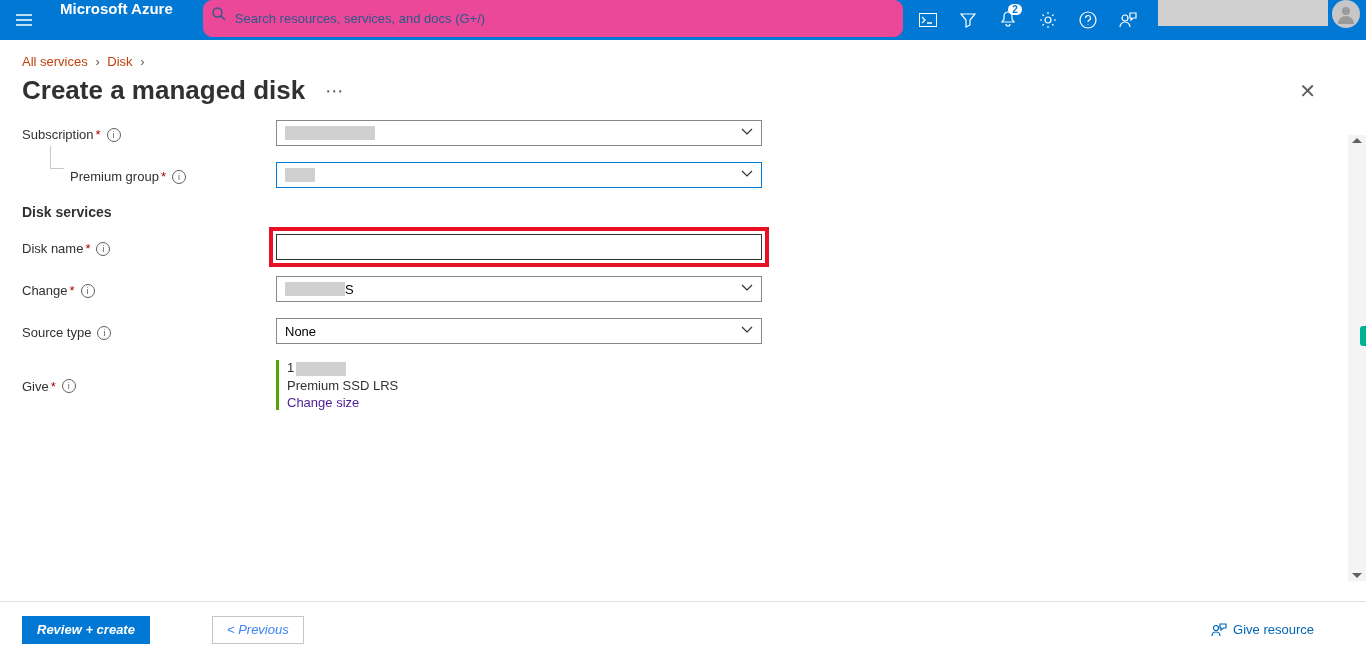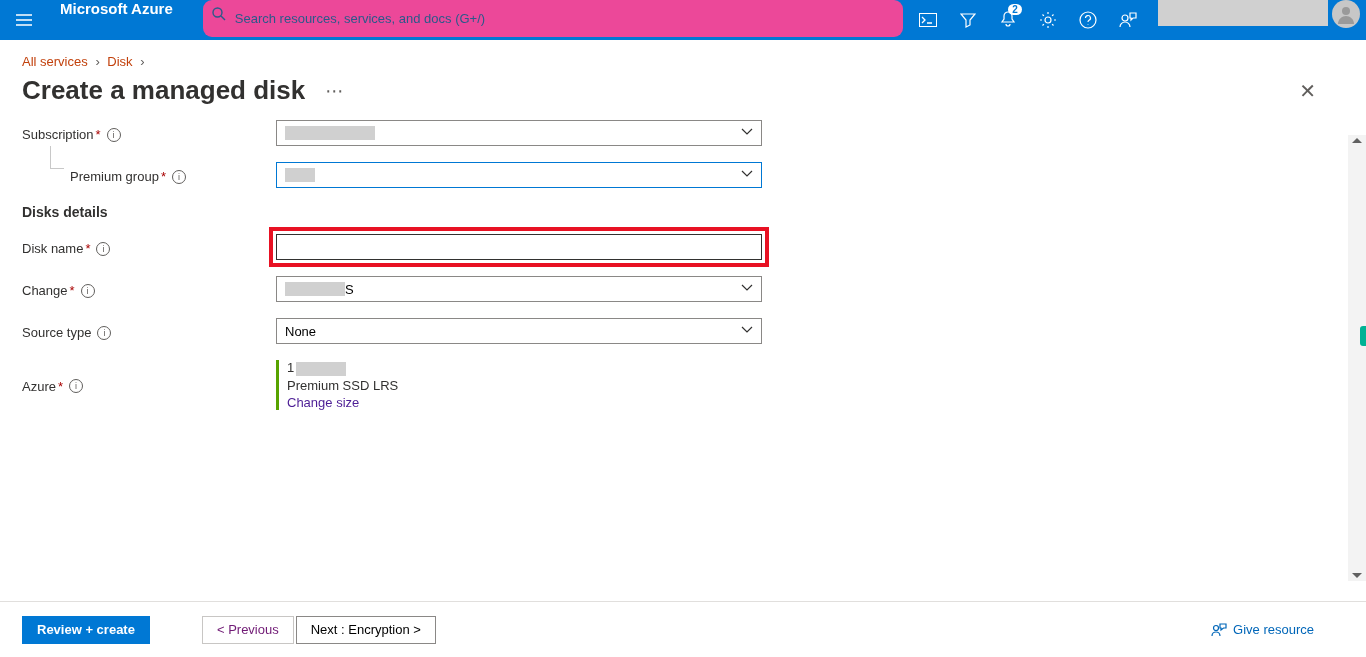--- a/index.html
+++ b/index.html
@@ -39,23 +39,23 @@
 .chevron { position: absolute; right: 8px; top: 5px; width: 12px; height: 12px; }
 .redacted { background: #d0d0d0; height: 14px; display: inline-block; }
 .create-new { font-size: 13px; color: #0066b8; margin-top: 6px; cursor: pointer; }
 .section-hdr { font-size: 14px; font-weight: 600; color: #323130; margin: 14px 0 14px; }
 .text-input { width: 100%; height: 26px; border: 1px solid #323130; padding: 0 8px; font-size: 13px; }
 .highlight-box { border: 4px solid #e81123; padding: 3px; margin: -7px -7px; }
 .size-block { border-left: 3px solid #57a300; padding-left: 8px; }
 .size-line { font-size: 13px; color: #323130; margin-bottom: 2px; }
 .change-size { font-size: 13px; color: #4c1d95; cursor: pointer; }
 .footer { position: absolute; bottom: 0; left: 0; right: 0; height: 56px; border-top: 1px solid #e1dfdd; background: #fff; display: flex; align-items: center; padding: 0 22px; }
-.btn { height: 28px; padding: 0 14px; font-size: 13px; border: 1px solid #8a8886; background: #fff; cursor: pointer; margin-right: 2px; }
+.btn { height: 28px; padding: 0 14px; font-size: 13px; border: 1px solid #8a8886; background: #fff; cursor: pointer; margin-right: 12px; font-style: italic; }
 .btn-primary { background: #0078d4; color: #fff; border-color: #0078d4; font-weight: 600; }
-.btn-disabled { color: #701a75; border-color: #c8c6c4; cursor: not-allowed; }
+.btn-disabled { color: #3b82f6; border-color: #c8c6c4; cursor: not-allowed; }
 .feedback { margin-left: auto; color: #0066b8; font-size: 13px; display: flex; align-items: center; cursor: pointer; margin-right: 30px;}
 .feedback svg { margin-right: 6px; }
 .scroll-indicator { position: absolute; right: 0; top: 135px; bottom: 76px; width: 18px; background: #f3f3f3; }
 .scroll-arrow { position: absolute; left: 4px; width: 0; height: 0; border-left: 5px solid transparent; border-right: 5px solid transparent; }
 .scroll-arrow.up { top: 3px; border-bottom: 5px solid #606060; }
 .scroll-arrow.down { bottom: 3px; border-top: 5px solid #606060; }
 .green-tab { position: absolute; right: 0; top: 326px; width: 6px; height: 20px; background: #00b294; border-radius: 3px 0 0 3px; }
 svg { display: block; }
 </style>
 </head>
@@ -163,21 +163,21 @@
     <div class="input-col">
       <div class="select-box focused">
         <span class="redacted" style="width:30px"></span>
         <svg class="chevron" viewBox="0 0 12 12">
             <path d="M1 3l5 5 5-5" fill="none" stroke="#323130" stroke-width="1.2"></path>
           </svg>
       </div>
     </div>
   </div>
 
-  <div class="section-hdr">Disks details</div>
+  <div class="section-hdr">Disk services</div>
 
   <div class="field-row">
     <div class="label-col">
       <span>Disk name</span>
         <span class="req">*</span>
       <span class="info-icon">i</span>
     </div>
     <div class="input-col">
       <div class="highlight-box">
         <input class="text-input" type="text" style="">
@@ -213,21 +213,21 @@
         <span>None</span>
         <svg class="chevron" viewBox="0 0 12 12">
             <path d="M1 3l5 5 5-5" fill="none" stroke="#323130" stroke-width="1.2"></path>
           </svg>
       </div>
     </div>
   </div>
 
   <div class="field-row">
     <div class="label-col">
-      <span>Azure</span>
+      <span>Give</span>
         <span class="req">*</span>
       <span class="info-icon">i</span>
     </div>
     <div class="input-col">
       <div class="size-block">
         <div class="size-line"><span>1</span><span class="redacted" style="width:50px;vertical-align:middle;margin-left:2px"></span></div>
         <div class="size-line">Premium SSD LRS</div>
         <div class="change-size">Change size</div>
       </div>
     </div>
@@ -236,21 +236,20 @@
 
 <div class="scroll-indicator">
   <div class="scroll-arrow up"></div>
   <div class="scroll-arrow down"></div>
 </div>
 <div class="green-tab"></div>
 
 <div class="footer">
   <button class="btn btn-primary">Review + create</button>
   <button class="btn btn-disabled" style="margin-left:50px">&lt; Previous</button>
-  <button class="btn">Next : Encryption &gt;</button>
   <div class="feedback">
     <svg width="16" height="16" viewBox="0 0 16 16">
         <circle cx="5" cy="6" r="2.5" fill="none" stroke="#0066b8" stroke-width="1.2"></circle>
         <path d="M1 14c0-2.5 2-4 4-4s4 1.5 4 4M9 2h6v4h-2.5L10 8V6H9z" fill="none" stroke="#0066b8" stroke-width="1.2"></path>
       </svg>
     <span>Give resource</span>
   </div>
 </div>
 
 </body></html>

